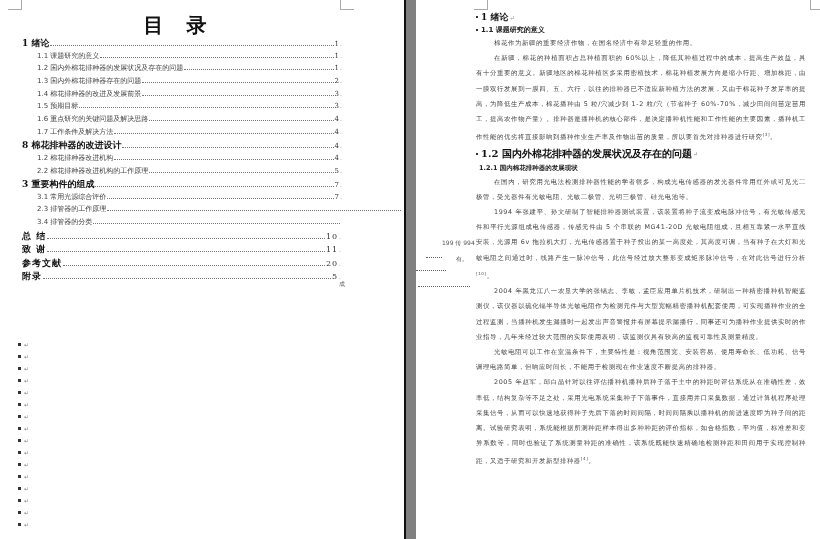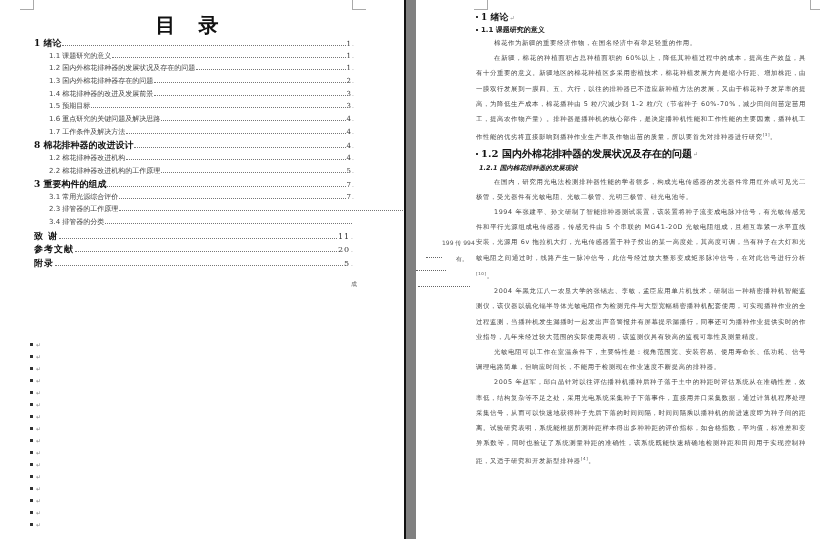--- a/index.html
+++ b/index.html
@@ -1,19 +1,19 @@
 <!DOCTYPE html>
 <html><head>
 <meta charset="utf-8">
 <style>
   * { box-sizing: border-box; margin: 0; padding: 0; }
   html, body { width: 820px; height: 539px; overflow: hidden; background: #ffffff; }
   body { position: relative; font-family: "DejaVu Sans", sans-serif; color: #222; }
 
-  .page-left { position: absolute; left: 16px; top: 0; width: 404px; height: 539px; background: #fff; overflow: hidden; }
+  .page-left { position: absolute; left: 4px; top: 0; width: 404px; height: 539px; background: #fff; overflow: hidden; }
   .divider { position: absolute; left: 404px; top: 0; width: 12px; height: 539px; background: #808080; border-left: 2px solid #111; }
   .page-right { position: absolute; left: 416px; top: 0; width: 404px; height: 539px; background: #fff; overflow: hidden; }
 
   .corner { position: absolute; border-color: #aaa; border-style: solid; }
   .corner.tl { left: 4px; top: 0; width: 14px; height: 10px; border-width: 0 1px 1px 0; }
   .corner.tr { left: 336px; top: 0; width: 14px; height: 10px; border-width: 0 0 1px 1px; }
   .corner.rtl { left: 58px; top: 0; width: 14px; height: 10px; border-width: 0 1px 1px 0; }
   .corner.rtr { left: 394px; top: 0; width: 14px; height: 10px; border-width: 0 0 1px 1px; }
 
   .toc-title { position: absolute; left: 0; top: 12px; width: 350px; text-align: center; font-family: "DejaVu Serif", serif; font-size: 20px; font-weight: bold; color: #111; letter-spacing: 8px; }
@@ -30,21 +30,21 @@
   .empty-lines { position: absolute; left: 14px; top: 338px; }
   .empty-line { height: 12px; font-size: 7px; color: #444; display: flex; align-items: center; }
   .empty-line .bullet { width: 3px; height: 3px; background: #333; margin-right: 2px; }
 
   .comment-balloon { position: absolute; left: 335px; top: 280px; font-size: 6px; color: #666; }
 
   .r-content { position: absolute; left: 60px; top: 10px; width: 330px; }
   .h1 { font-size: 9px; font-weight: bold; color: #111; font-family: "DejaVu Serif", serif; height: 14px; display: flex; align-items: center; }
   .h2 { font-size: 7px; font-weight: bold; color: #222; height: 12px; display: flex; align-items: center; }
   .h2big { font-size: 10px; font-weight: bold; color: #111; font-family: "DejaVu Serif", serif; height: 16px; display: flex; align-items: center; }
-  .h3 { font-size: 6.5px; font-weight: bold; color: #222; height: 13px; display: flex; align-items: center; padding-left: 3px; font-style: italic; }
+  .h3 { font-size: 6.5px; font-weight: bold; color: #222; height: 13px; display: flex; align-items: center; padding-left: 3px; }
   .h-bullet { width: 2px; height: 2px; background: #333; margin-right: 3px; display: inline-block; }
   .p { font-size: 6.4px; color: #444; line-height: 15.2px; text-align: justify; letter-spacing: 0.6px; }
   .p.indent { text-indent: 18px; }
 
   .margin-note { position: absolute; font-size: 6px; color: #555; }
   .dotline { position: absolute; border-top: 1px dotted #666; height: 1px; }
 </style>
 </head>
 <body>
 
@@ -135,20 +135,26 @@
         <span>2.3 排管器的工作原理</span>
         <span class="toc-dots" style="margin-right: -60px;"></span>
         <span class="toc-page"></span>
         <span class="para-mark"></span>
       </div>
       <div class="toc-row lvl2">
         <span>3.4 排管器的分类</span>
         <span class="toc-dots"></span>
         <span class="toc-page"></span>
         <span class="para-mark"></span>
+      </div>
+      <div class="toc-row end">
+        <span>总 结</span>
+        <span class="toc-dots"></span>
+        <span class="toc-page">10</span>
+        <span class="para-mark">.</span>
       </div>
       <div class="toc-row end">
         <span>致 谢</span>
         <span class="toc-dots"></span>
         <span class="toc-page">11</span>
         <span class="para-mark">.</span>
       </div>
       <div class="toc-row end">
         <span>参考文献</span>
         <span class="toc-dots"></span>

